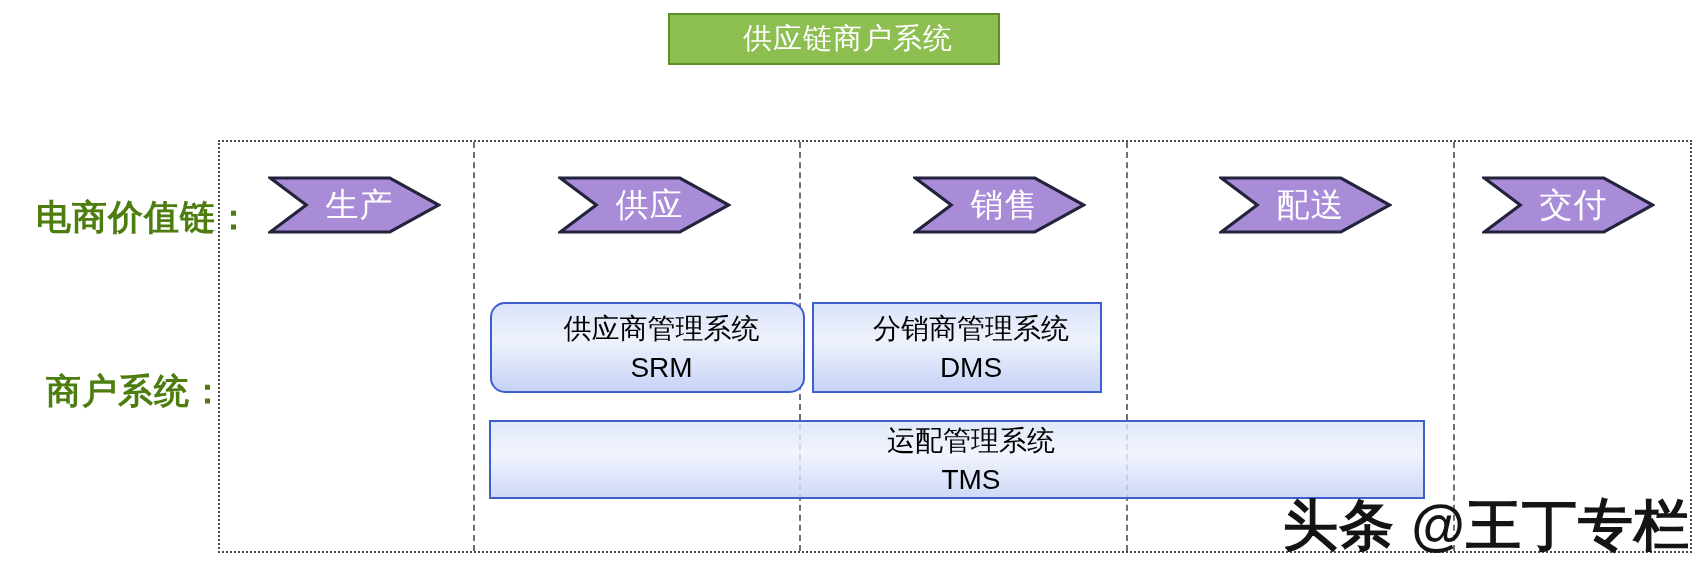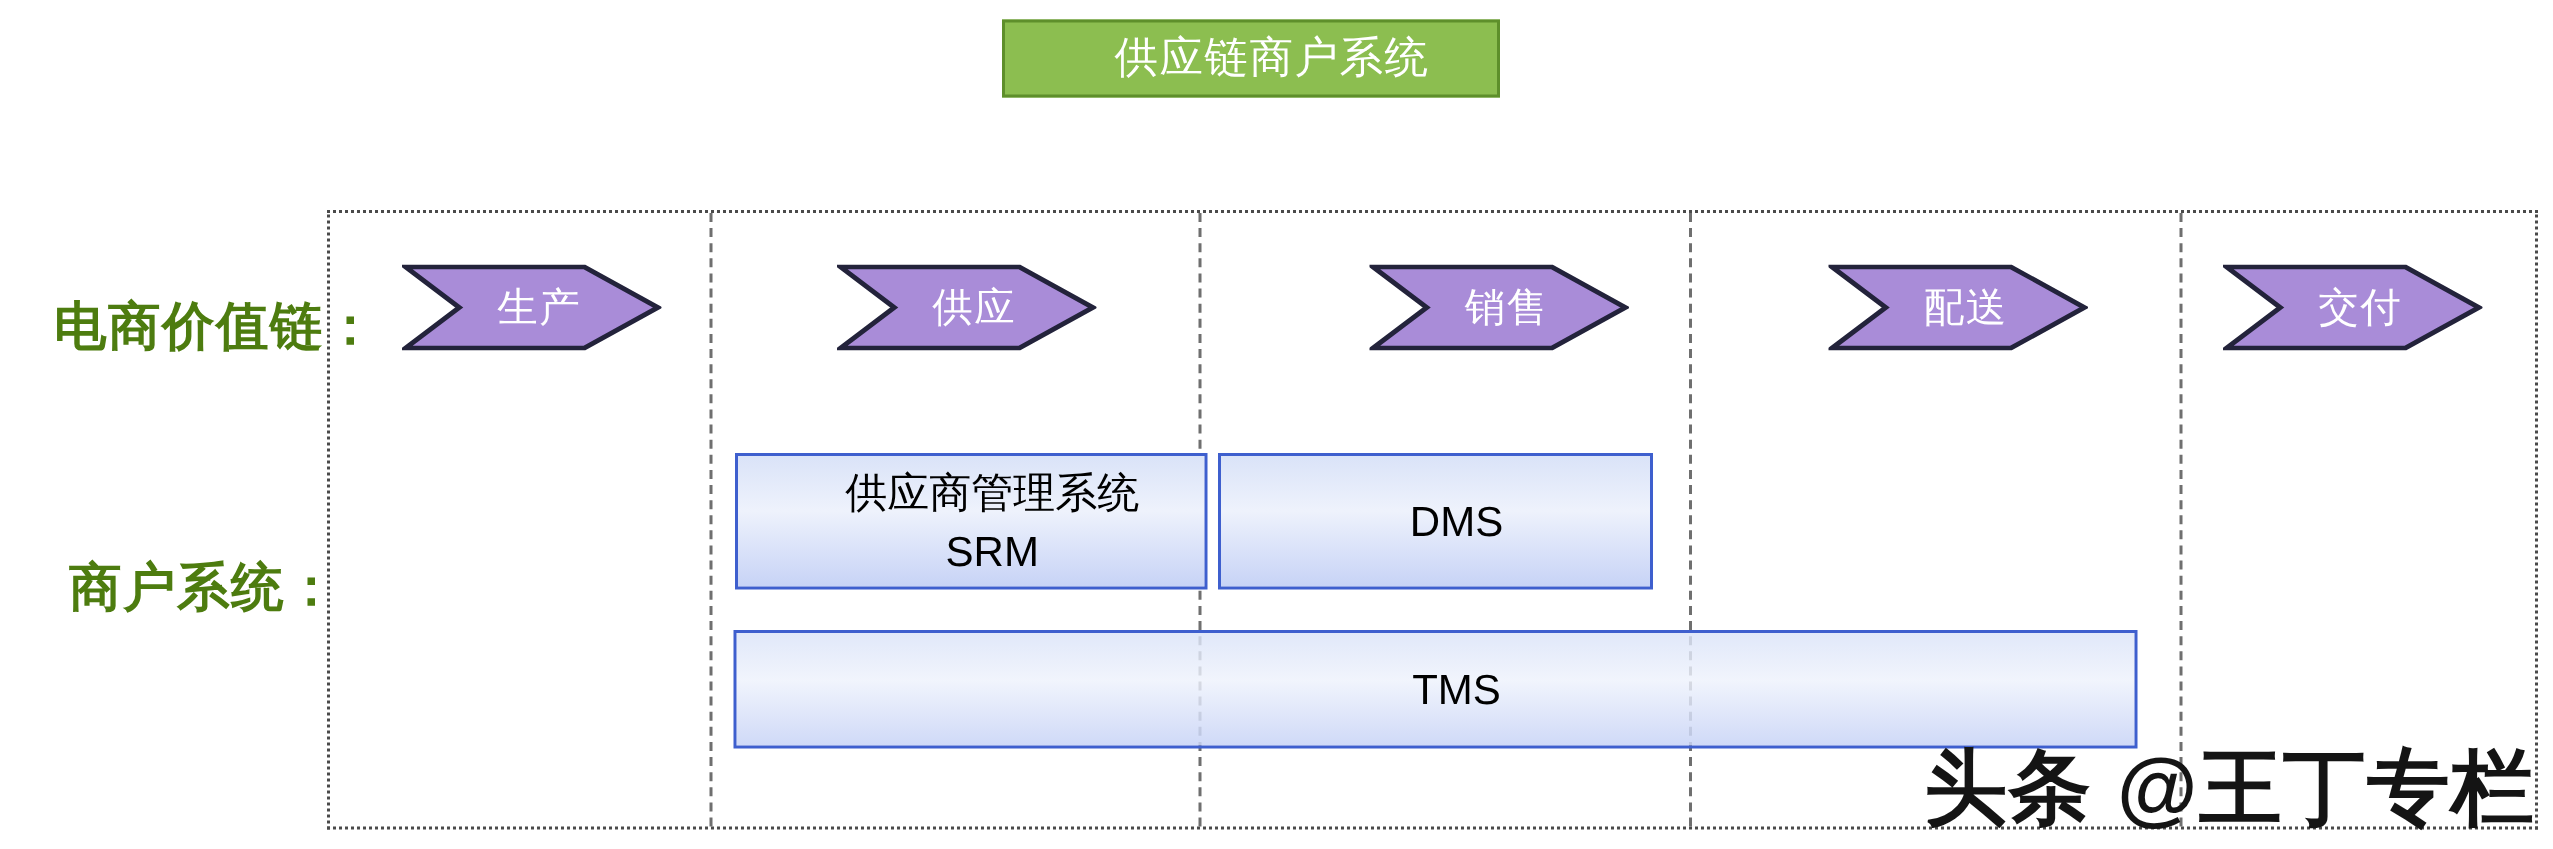--- a/index.html
+++ b/index.html
@@ -37,33 +37,33 @@
   .label-merchant{left:18px;top:368px;}
 
   
   .chevron{
     width:145px;height:58px;top:176px;
   }
   .chevron svg{position:absolute;left:0;top:0;width:100%;height:100%;}
   .chevron .step-label{
     position:absolute;left:0;top:0;width:100%;height:100%;
     display:flex;align-items:center;justify-content:center;
-    color:#ffffff;font-size:27px;font-weight:500;text-indent:10px;letter-spacing:1px;
+    color:#ffffff;font-size:33px;font-weight:500;text-indent:10px;letter-spacing:1px;
   }
   .chev-1{left:268px;} .chev-2{left:558px;} .chev-3{left:913px;}
   .chev-4{left:1219px;} .chev-5{left:1482px;font-family:Liberation Mono, monospace;}
 
   
   .sysbox{
     border:2px solid #3e5fce;box-sizing:border-box;
     background:linear-gradient(180deg,#dae3f8 0%,#eef2fc 42%,#c7d3f6 100%);
     display:flex;flex-direction:column;align-items:center;justify-content:center;
     color:#000;font-size:28px;line-height:39px;text-align:center;
   }
-  .srm-box{left:490px;top:302px;width:315px;height:91px;}
+  .srm-box{left:490px;top:302px;width:315px;height:91px;border-radius:15px;}
   .dms-box{left:812px;top:302px;width:290px;height:91px;}
   .tms-box{
     left:489px;top:420px;width:936px;height:79px;
     background:linear-gradient(180deg,rgba(218,227,248,.82) 0%,rgba(238,242,252,.82) 42%,rgba(199,211,246,.85) 100%);
   }
 
   
   .watermark{
     right:12px;top:489px;
     color:#141414;font-size:55px;font-weight:600;letter-spacing:1px;white-space:nowrap;
@@ -115,19 +115,21 @@
     <polygon points="2,2 102,2 143,29 102,56 2,56 32,29" fill="#a98cd8" stroke="#23233b" stroke-width="3"></polygon>
   </svg>
   <span class="step-label">交付</span>
 </div>
 
 <div class="abs sysbox srm-box">
   <div>供应商管理系统</div>
   <div>SRM</div>
 </div>
 <div class="abs sysbox dms-box">
+  <div>分销商管理系统</div>
   <div>DMS</div>
 </div>
 <div class="abs sysbox tms-box">
+  <div>运配管理系统</div>
   <div>TMS</div>
 </div>
 
 <div class="abs watermark">头条 @王丁专栏</div>
 
 </body></html>

